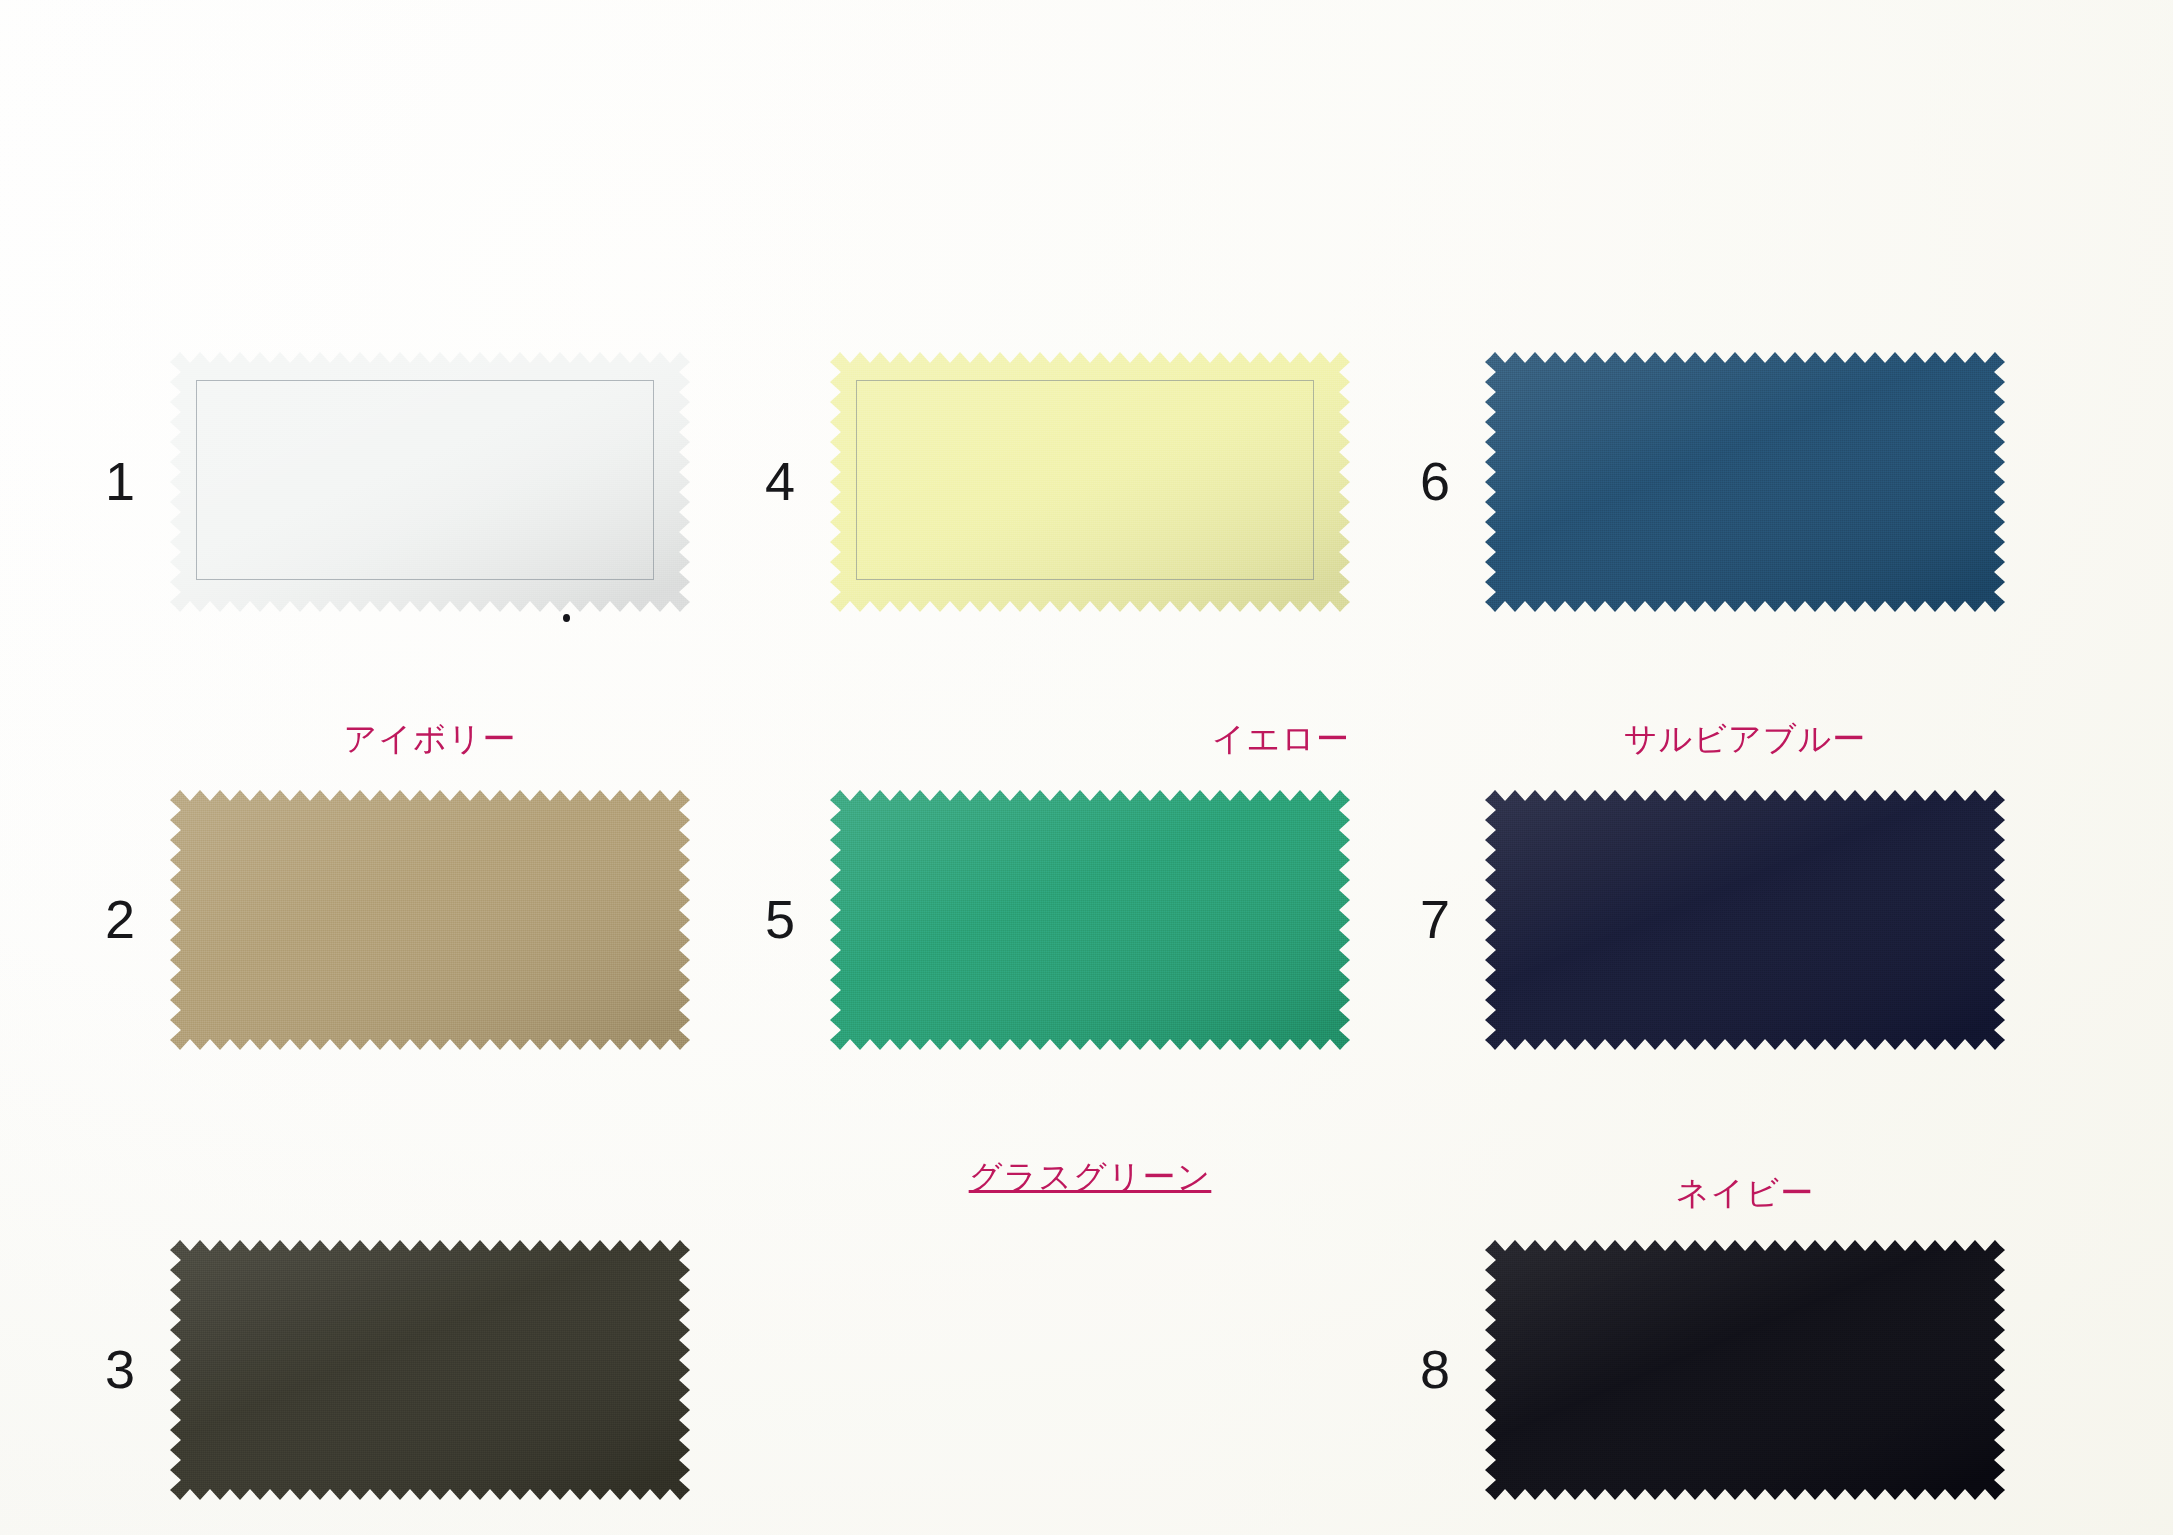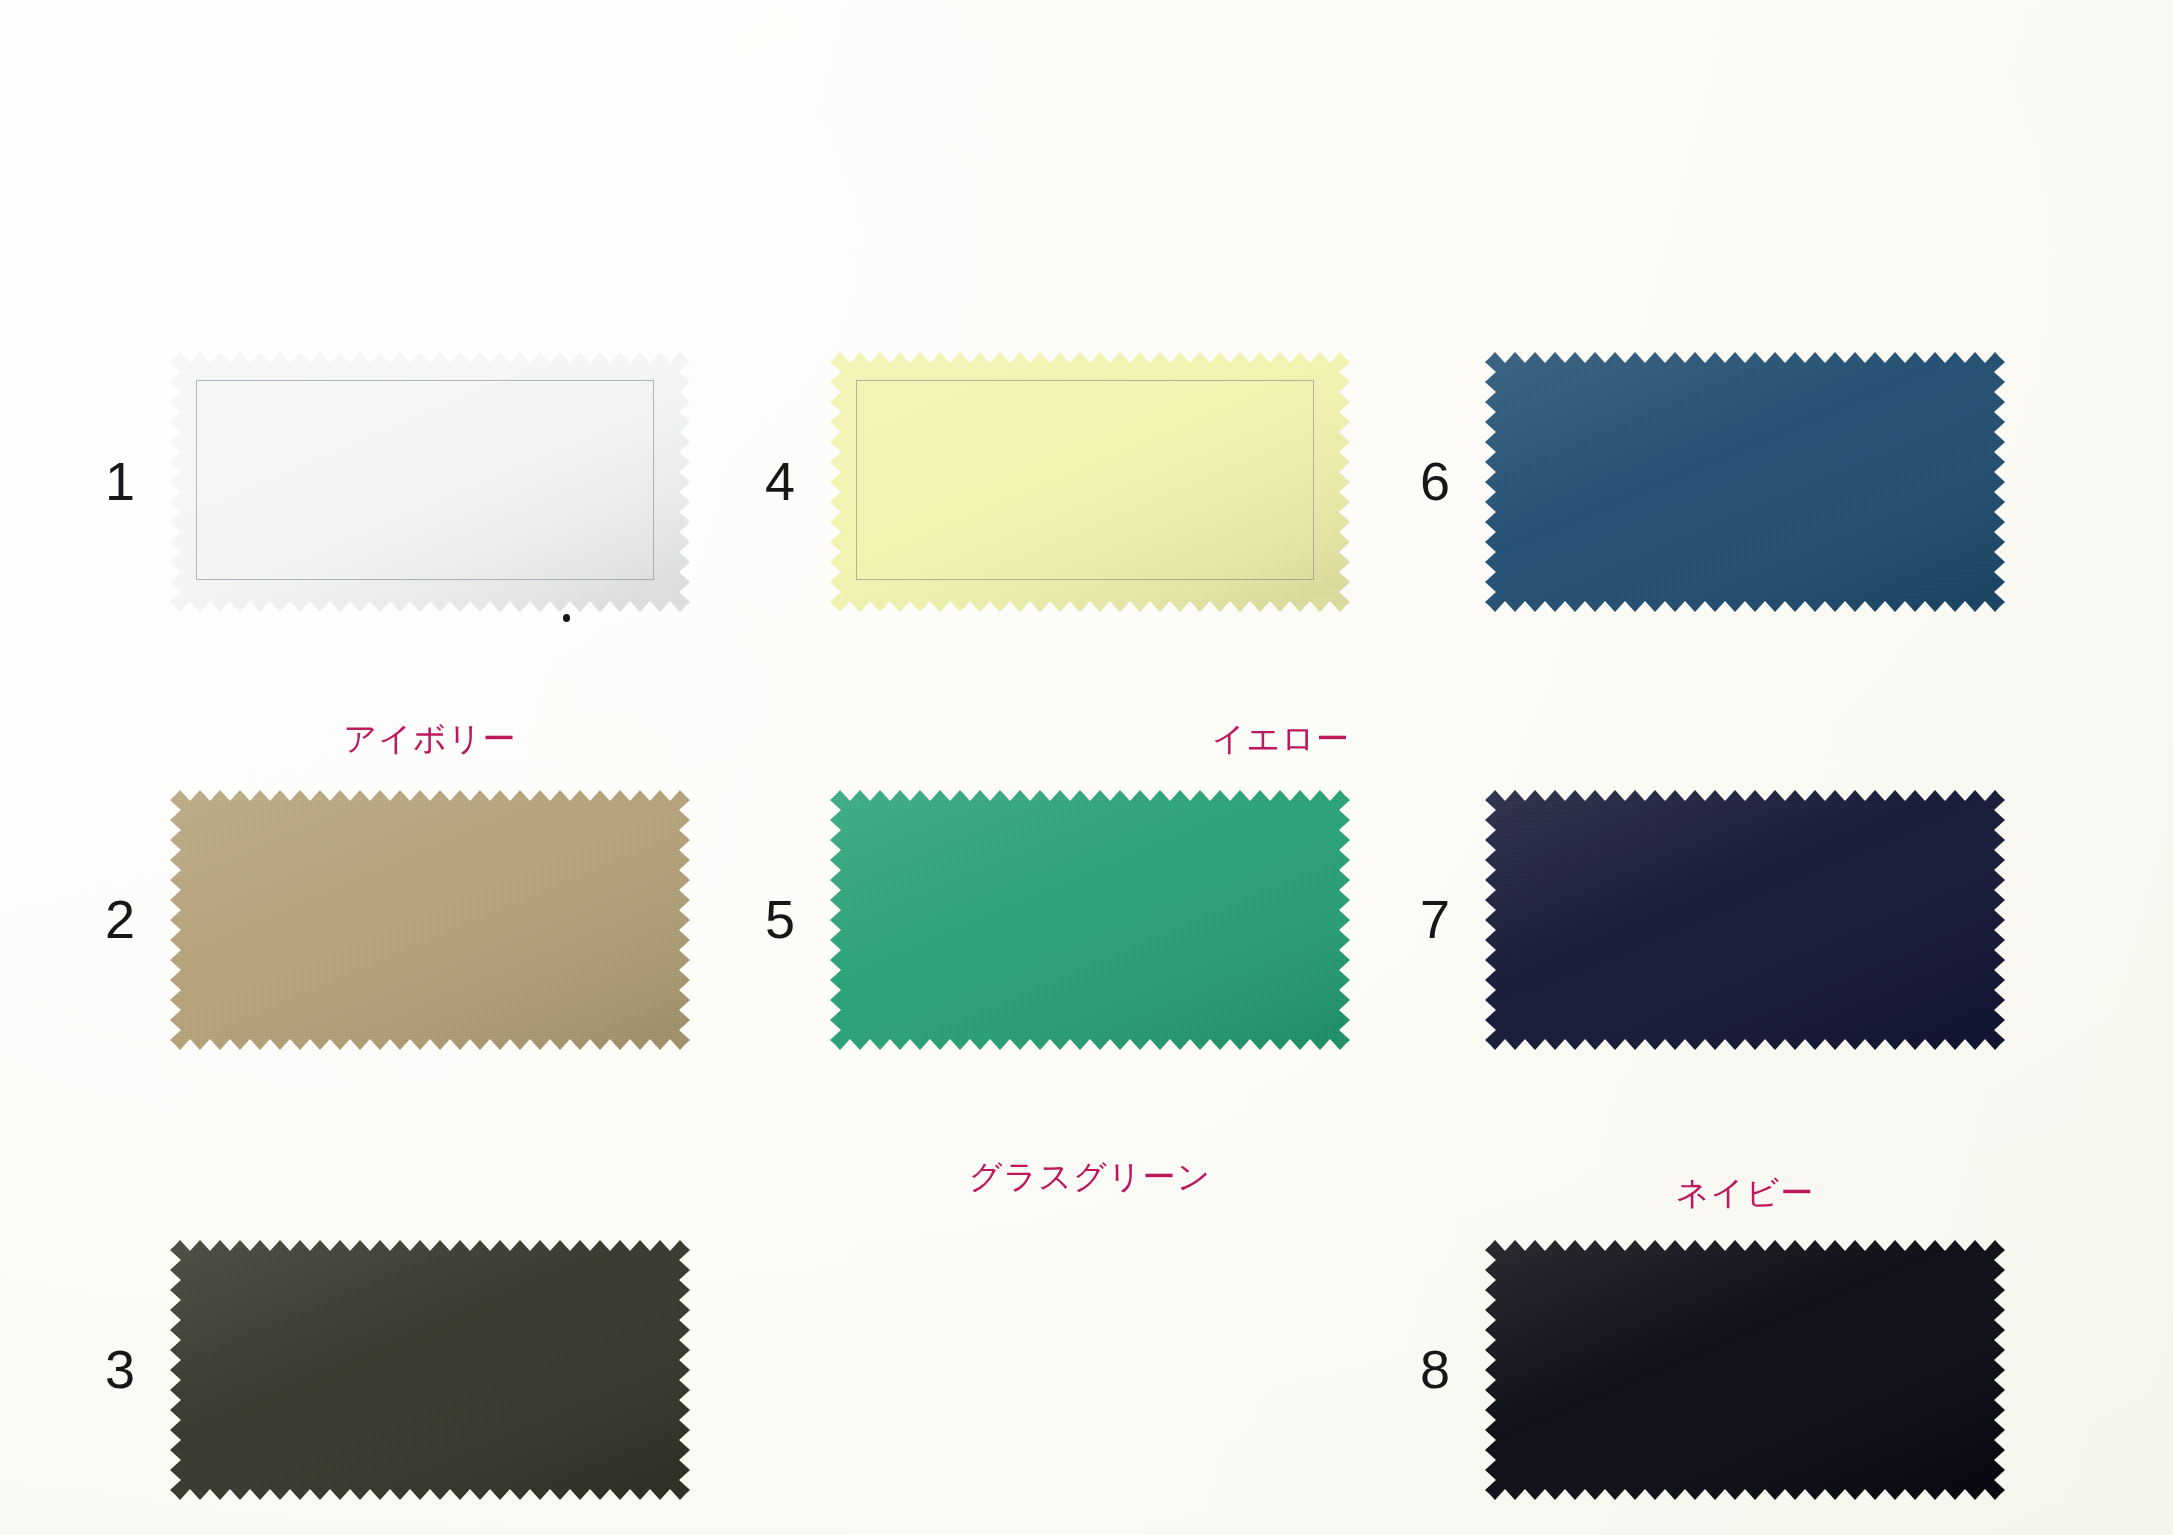--- a/index.html
+++ b/index.html
@@ -180,21 +180,21 @@
               <stop offset="100%" stop-color="#000000" stop-opacity="0.10"></stop>
             </linearGradient>
           </defs>
           <g clip-path="url(#pk4)">
             <rect x="0" y="0" width="520" height="260" fill="#26a075"></rect>
             <rect x="0" y="0" width="520" height="260" fill="url(#pk4g)"></rect>
           </g>
         </svg>
         <div class="weave" style="clip-path: polygon(0px 11px, 10px 0px, 20px 11px, 30px 0px, 40px 11px, 50px 0px, 60px 11px, 70px 0px, 80px 11px, 90px 0px, 100px 11px, 110px 0px, 120px 11px, 130px 0px, 140px 11px, 150px 0px, 160px 11px, 170px 0px, 180px 11px, 190px 0px, 200px 11px, 210px 0px, 220px 11px, 230px 0px, 240px 11px, 250px 0px, 260px 11px, 270px 0px, 280px 11px, 290px 0px, 300px 11px, 310px 0px, 320px 11px, 330px 0px, 340px 11px, 350px 0px, 360px 11px, 370px 0px, 380px 11px, 390px 0px, 400px 11px, 410px 0px, 420px 11px, 430px 0px, 440px 11px, 450px 0px, 460px 11px, 470px 0px, 480px 11px, 490px 0px, 500px 11px, 510px 0px, 520px 11px, 509px 0px, 520px 10px, 509px 20px, 520px 30px, 509px 40px, 520px 50px, 509px 60px, 520px 70px, 509px 80px, 520px 90px, 509px 100px, 520px 110px, 509px 120px, 520px 130px, 509px 140px, 520px 150px, 509px 160px, 520px 170px, 509px 180px, 520px 190px, 509px 200px, 520px 210px, 509px 220px, 520px 230px, 509px 240px, 520px 250px, 509px 260px, 520px 249px, 510px 260px, 500px 249px, 490px 260px, 480px 249px, 470px 260px, 460px 249px, 450px 260px, 440px 249px, 430px 260px, 420px 249px, 410px 260px, 400px 249px, 390px 260px, 380px 249px, 370px 260px, 360px 249px, 350px 260px, 340px 249px, 330px 260px, 320px 249px, 310px 260px, 300px 249px, 290px 260px, 280px 249px, 270px 260px, 260px 249px, 250px 260px, 240px 249px, 230px 260px, 220px 249px, 210px 260px, 200px 249px, 190px 260px, 180px 249px, 170px 260px, 160px 249px, 150px 260px, 140px 249px, 130px 260px, 120px 249px, 110px 260px, 100px 249px, 90px 260px, 80px 249px, 70px 260px, 60px 249px, 50px 260px, 40px 249px, 30px 260px, 20px 249px, 10px 260px, 0px 249px, 11px 260px, 0px 250px, 11px 240px, 0px 230px, 11px 220px, 0px 210px, 11px 200px, 0px 190px, 11px 180px, 0px 170px, 11px 160px, 0px 150px, 11px 140px, 0px 130px, 11px 120px, 0px 110px, 11px 100px, 0px 90px, 11px 80px, 0px 70px, 11px 60px, 0px 50px, 11px 40px, 0px 30px, 11px 20px, 0px 10px, 11px 0px);"></div>
       </div>
-      <div class="label" style="left: 830px; width: 520px; top: 1158px;">グラスグリーン</div>
+      <div class="label" style="left: 830px; width: 520px; top: 1158px; text-decoration: underline;">グラスグリーン</div>
     </div>
     <div class="cell" style="left: 0px; top: 0px; width: 100%; height: 100%;">
       <div class="num" style="left: 1420px; top: 454px;">6</div>
       <div class="swatch-wrap" style="left: 1485px; top: 352px; width: 520px; height: 260px;">
         <svg width="520" height="260" viewBox="0 0 520 260" style="position: absolute; left: 0px; top: 0px;">
           <defs>
             <clipPath id="pk5">
               <polygon points="0.00,11.00 10.00,0.00 20.00,11.00 30.00,0.00 40.00,11.00 50.00,0.00 60.00,11.00 70.00,0.00 80.00,11.00 90.00,0.00 100.00,11.00 110.00,0.00 120.00,11.00 130.00,0.00 140.00,11.00 150.00,0.00 160.00,11.00 170.00,0.00 180.00,11.00 190.00,0.00 200.00,11.00 210.00,0.00 220.00,11.00 230.00,0.00 240.00,11.00 250.00,0.00 260.00,11.00 270.00,0.00 280.00,11.00 290.00,0.00 300.00,11.00 310.00,0.00 320.00,11.00 330.00,0.00 340.00,11.00 350.00,0.00 360.00,11.00 370.00,0.00 380.00,11.00 390.00,0.00 400.00,11.00 410.00,0.00 420.00,11.00 430.00,0.00 440.00,11.00 450.00,0.00 460.00,11.00 470.00,0.00 480.00,11.00 490.00,0.00 500.00,11.00 510.00,0.00 520.00,11.00 509.00,0.00 520.00,10.00 509.00,20.00 520.00,30.00 509.00,40.00 520.00,50.00 509.00,60.00 520.00,70.00 509.00,80.00 520.00,90.00 509.00,100.00 520.00,110.00 509.00,120.00 520.00,130.00 509.00,140.00 520.00,150.00 509.00,160.00 520.00,170.00 509.00,180.00 520.00,190.00 509.00,200.00 520.00,210.00 509.00,220.00 520.00,230.00 509.00,240.00 520.00,250.00 509.00,260.00 520.00,249.00 510.00,260.00 500.00,249.00 490.00,260.00 480.00,249.00 470.00,260.00 460.00,249.00 450.00,260.00 440.00,249.00 430.00,260.00 420.00,249.00 410.00,260.00 400.00,249.00 390.00,260.00 380.00,249.00 370.00,260.00 360.00,249.00 350.00,260.00 340.00,249.00 330.00,260.00 320.00,249.00 310.00,260.00 300.00,249.00 290.00,260.00 280.00,249.00 270.00,260.00 260.00,249.00 250.00,260.00 240.00,249.00 230.00,260.00 220.00,249.00 210.00,260.00 200.00,249.00 190.00,260.00 180.00,249.00 170.00,260.00 160.00,249.00 150.00,260.00 140.00,249.00 130.00,260.00 120.00,249.00 110.00,260.00 100.00,249.00 90.00,260.00 80.00,249.00 70.00,260.00 60.00,249.00 50.00,260.00 40.00,249.00 30.00,260.00 20.00,249.00 10.00,260.00 0.00,249.00 11.00,260.00 0.00,250.00 11.00,240.00 0.00,230.00 11.00,220.00 0.00,210.00 11.00,200.00 0.00,190.00 11.00,180.00 0.00,170.00 11.00,160.00 0.00,150.00 11.00,140.00 0.00,130.00 11.00,120.00 0.00,110.00 11.00,100.00 0.00,90.00 11.00,80.00 0.00,70.00 11.00,60.00 0.00,50.00 11.00,40.00 0.00,30.00 11.00,20.00 0.00,10.00 11.00,0.00"></polygon>
             </clipPath>
             <linearGradient id="pk5g" x1="0%" y1="0%" x2="85%" y2="100%">
@@ -203,20 +203,21 @@
               <stop offset="100%" stop-color="#000000" stop-opacity="0.10"></stop>
             </linearGradient>
           </defs>
           <g clip-path="url(#pk5)">
             <rect x="0" y="0" width="520" height="260" fill="#1f4d70"></rect>
             <rect x="0" y="0" width="520" height="260" fill="url(#pk5g)"></rect>
           </g>
         </svg>
         <div class="weave" style="clip-path: polygon(0px 11px, 10px 0px, 20px 11px, 30px 0px, 40px 11px, 50px 0px, 60px 11px, 70px 0px, 80px 11px, 90px 0px, 100px 11px, 110px 0px, 120px 11px, 130px 0px, 140px 11px, 150px 0px, 160px 11px, 170px 0px, 180px 11px, 190px 0px, 200px 11px, 210px 0px, 220px 11px, 230px 0px, 240px 11px, 250px 0px, 260px 11px, 270px 0px, 280px 11px, 290px 0px, 300px 11px, 310px 0px, 320px 11px, 330px 0px, 340px 11px, 350px 0px, 360px 11px, 370px 0px, 380px 11px, 390px 0px, 400px 11px, 410px 0px, 420px 11px, 430px 0px, 440px 11px, 450px 0px, 460px 11px, 470px 0px, 480px 11px, 490px 0px, 500px 11px, 510px 0px, 520px 11px, 509px 0px, 520px 10px, 509px 20px, 520px 30px, 509px 40px, 520px 50px, 509px 60px, 520px 70px, 509px 80px, 520px 90px, 509px 100px, 520px 110px, 509px 120px, 520px 130px, 509px 140px, 520px 150px, 509px 160px, 520px 170px, 509px 180px, 520px 190px, 509px 200px, 520px 210px, 509px 220px, 520px 230px, 509px 240px, 520px 250px, 509px 260px, 520px 249px, 510px 260px, 500px 249px, 490px 260px, 480px 249px, 470px 260px, 460px 249px, 450px 260px, 440px 249px, 430px 260px, 420px 249px, 410px 260px, 400px 249px, 390px 260px, 380px 249px, 370px 260px, 360px 249px, 350px 260px, 340px 249px, 330px 260px, 320px 249px, 310px 260px, 300px 249px, 290px 260px, 280px 249px, 270px 260px, 260px 249px, 250px 260px, 240px 249px, 230px 260px, 220px 249px, 210px 260px, 200px 249px, 190px 260px, 180px 249px, 170px 260px, 160px 249px, 150px 260px, 140px 249px, 130px 260px, 120px 249px, 110px 260px, 100px 249px, 90px 260px, 80px 249px, 70px 260px, 60px 249px, 50px 260px, 40px 249px, 30px 260px, 20px 249px, 10px 260px, 0px 249px, 11px 260px, 0px 250px, 11px 240px, 0px 230px, 11px 220px, 0px 210px, 11px 200px, 0px 190px, 11px 180px, 0px 170px, 11px 160px, 0px 150px, 11px 140px, 0px 130px, 11px 120px, 0px 110px, 11px 100px, 0px 90px, 11px 80px, 0px 70px, 11px 60px, 0px 50px, 11px 40px, 0px 30px, 11px 20px, 0px 10px, 11px 0px);"></div>
       </div>
+      <div class="label" style="left: 1485px; width: 520px; top: 720px;">サルビアブルー</div>
     </div>
     <div class="cell" style="left: 0px; top: 0px; width: 100%; height: 100%;">
       <div class="num" style="left: 1420px; top: 892px;">7</div>
       <div class="swatch-wrap" style="left: 1485px; top: 790px; width: 520px; height: 260px;">
         <svg width="520" height="260" viewBox="0 0 520 260" style="position: absolute; left: 0px; top: 0px;">
           <defs>
             <clipPath id="pk6">
               <polygon points="0.00,11.00 10.00,0.00 20.00,11.00 30.00,0.00 40.00,11.00 50.00,0.00 60.00,11.00 70.00,0.00 80.00,11.00 90.00,0.00 100.00,11.00 110.00,0.00 120.00,11.00 130.00,0.00 140.00,11.00 150.00,0.00 160.00,11.00 170.00,0.00 180.00,11.00 190.00,0.00 200.00,11.00 210.00,0.00 220.00,11.00 230.00,0.00 240.00,11.00 250.00,0.00 260.00,11.00 270.00,0.00 280.00,11.00 290.00,0.00 300.00,11.00 310.00,0.00 320.00,11.00 330.00,0.00 340.00,11.00 350.00,0.00 360.00,11.00 370.00,0.00 380.00,11.00 390.00,0.00 400.00,11.00 410.00,0.00 420.00,11.00 430.00,0.00 440.00,11.00 450.00,0.00 460.00,11.00 470.00,0.00 480.00,11.00 490.00,0.00 500.00,11.00 510.00,0.00 520.00,11.00 509.00,0.00 520.00,10.00 509.00,20.00 520.00,30.00 509.00,40.00 520.00,50.00 509.00,60.00 520.00,70.00 509.00,80.00 520.00,90.00 509.00,100.00 520.00,110.00 509.00,120.00 520.00,130.00 509.00,140.00 520.00,150.00 509.00,160.00 520.00,170.00 509.00,180.00 520.00,190.00 509.00,200.00 520.00,210.00 509.00,220.00 520.00,230.00 509.00,240.00 520.00,250.00 509.00,260.00 520.00,249.00 510.00,260.00 500.00,249.00 490.00,260.00 480.00,249.00 470.00,260.00 460.00,249.00 450.00,260.00 440.00,249.00 430.00,260.00 420.00,249.00 410.00,260.00 400.00,249.00 390.00,260.00 380.00,249.00 370.00,260.00 360.00,249.00 350.00,260.00 340.00,249.00 330.00,260.00 320.00,249.00 310.00,260.00 300.00,249.00 290.00,260.00 280.00,249.00 270.00,260.00 260.00,249.00 250.00,260.00 240.00,249.00 230.00,260.00 220.00,249.00 210.00,260.00 200.00,249.00 190.00,260.00 180.00,249.00 170.00,260.00 160.00,249.00 150.00,260.00 140.00,249.00 130.00,260.00 120.00,249.00 110.00,260.00 100.00,249.00 90.00,260.00 80.00,249.00 70.00,260.00 60.00,249.00 50.00,260.00 40.00,249.00 30.00,260.00 20.00,249.00 10.00,260.00 0.00,249.00 11.00,260.00 0.00,250.00 11.00,240.00 0.00,230.00 11.00,220.00 0.00,210.00 11.00,200.00 0.00,190.00 11.00,180.00 0.00,170.00 11.00,160.00 0.00,150.00 11.00,140.00 0.00,130.00 11.00,120.00 0.00,110.00 11.00,100.00 0.00,90.00 11.00,80.00 0.00,70.00 11.00,60.00 0.00,50.00 11.00,40.00 0.00,30.00 11.00,20.00 0.00,10.00 11.00,0.00"></polygon>
             </clipPath>
             <linearGradient id="pk6g" x1="0%" y1="0%" x2="85%" y2="100%">

